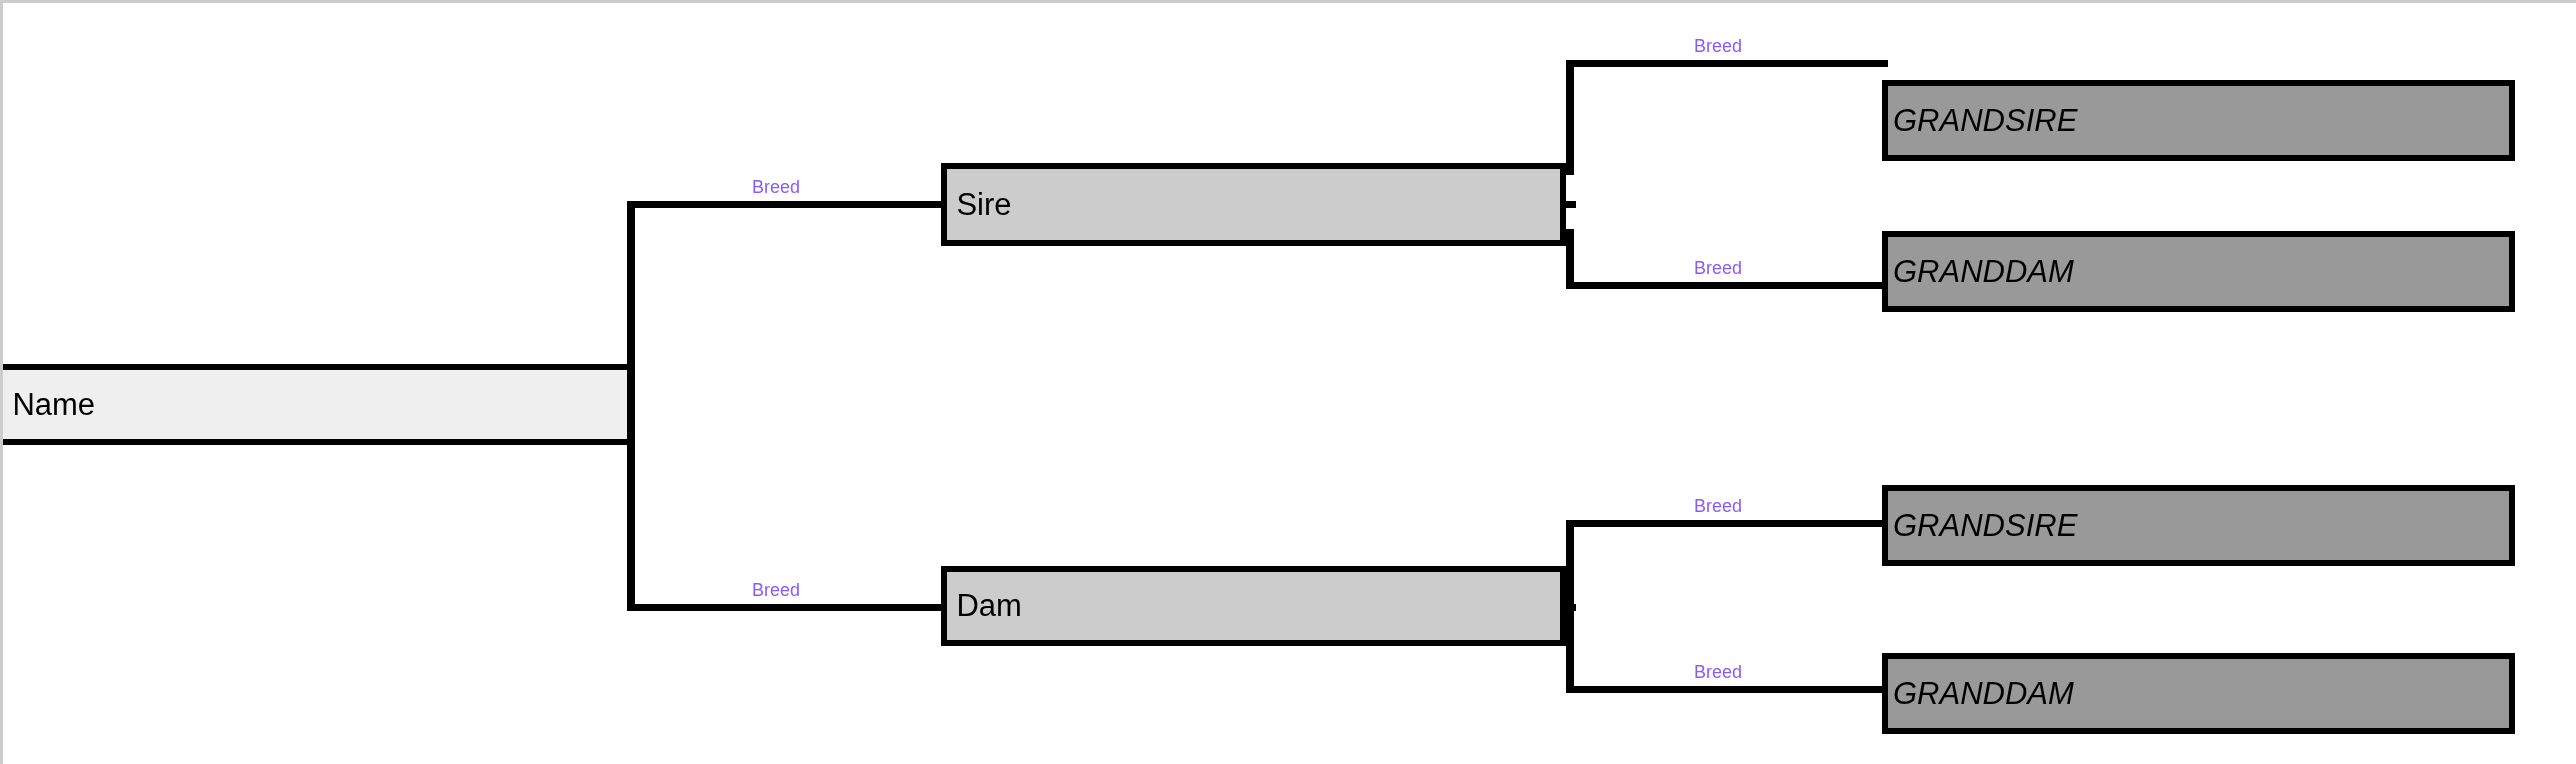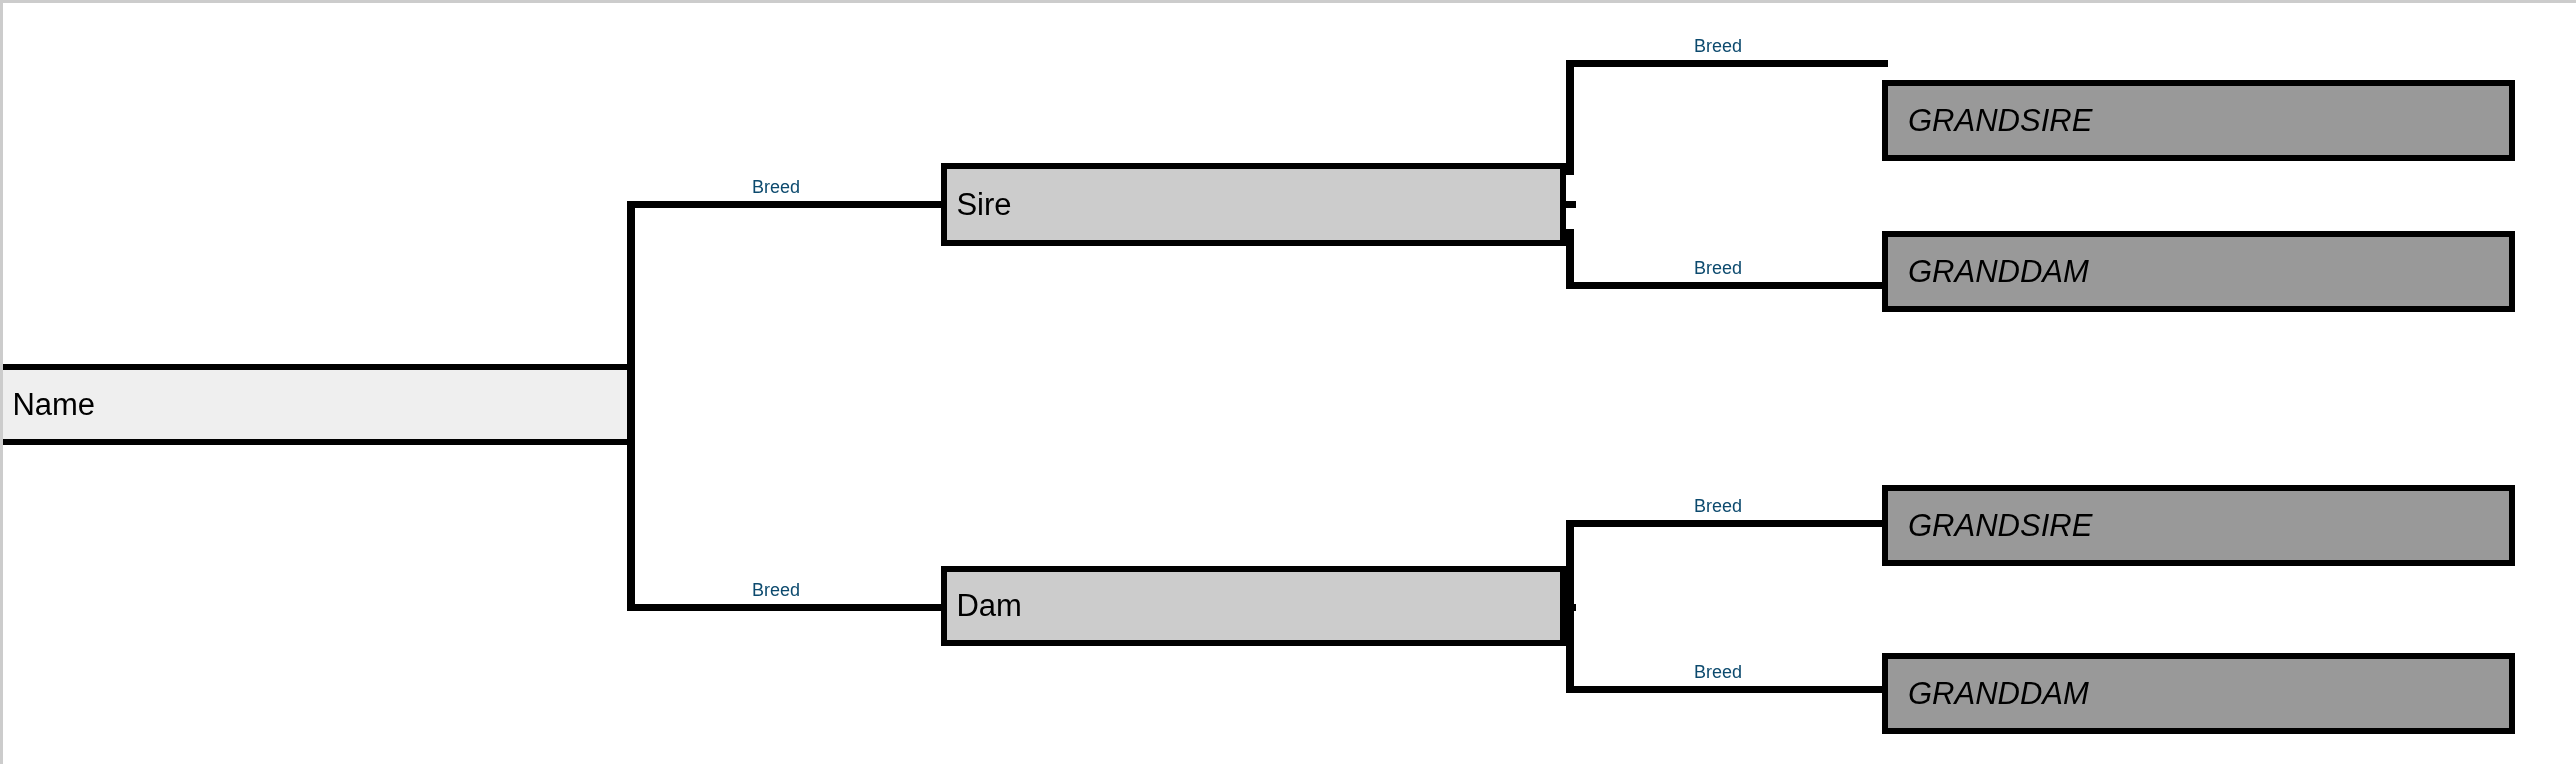--- a/index.html
+++ b/index.html
@@ -29,21 +29,21 @@
     position: absolute;
     background: #000000;
     width: 7.5px;
   }
 
   
   .breed-label {
     position: absolute;
     font-size: 18px;
     line-height: 1;
-    color: #0c4a6e;
+    color: #8b5cf6;
     white-space: nowrap;
     background: transparent;
   }
 
   
   .node {
     position: absolute;
     box-sizing: border-box;
     display: flex;
     align-items: center;
@@ -67,21 +67,21 @@
     border: 6.6px solid #000000;
     font-size: 31px;
     padding-left: 9.4px;
   }
 
   .node-grandparent {
     background: #999999;
     border: 6.6px solid #000000;
     font-size: 31px;
     font-style: italic;
-    padding-left: 20px;
+    padding-left: 5px;
   }
 </style>
 </head>
 <body>
 
 <div id="pedigree-canvas">
 
   <div class="hline" style="left:0px; top:397px; width:631px;"></div>
 
   <div class="vline" style="left:624px; top:198px; height:410px;"></div>

